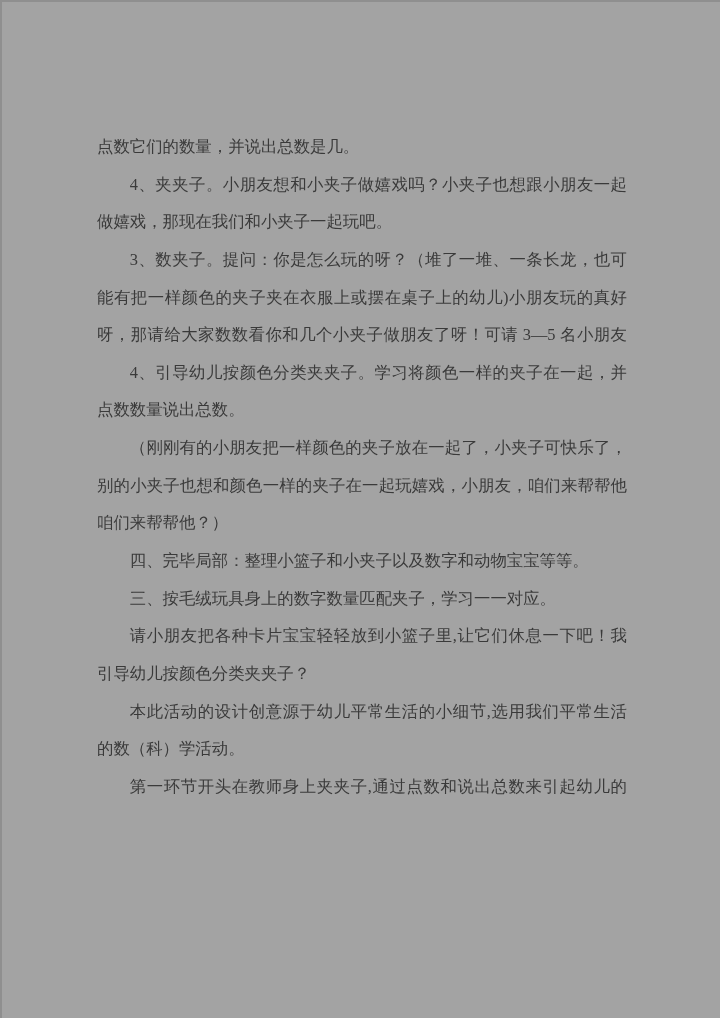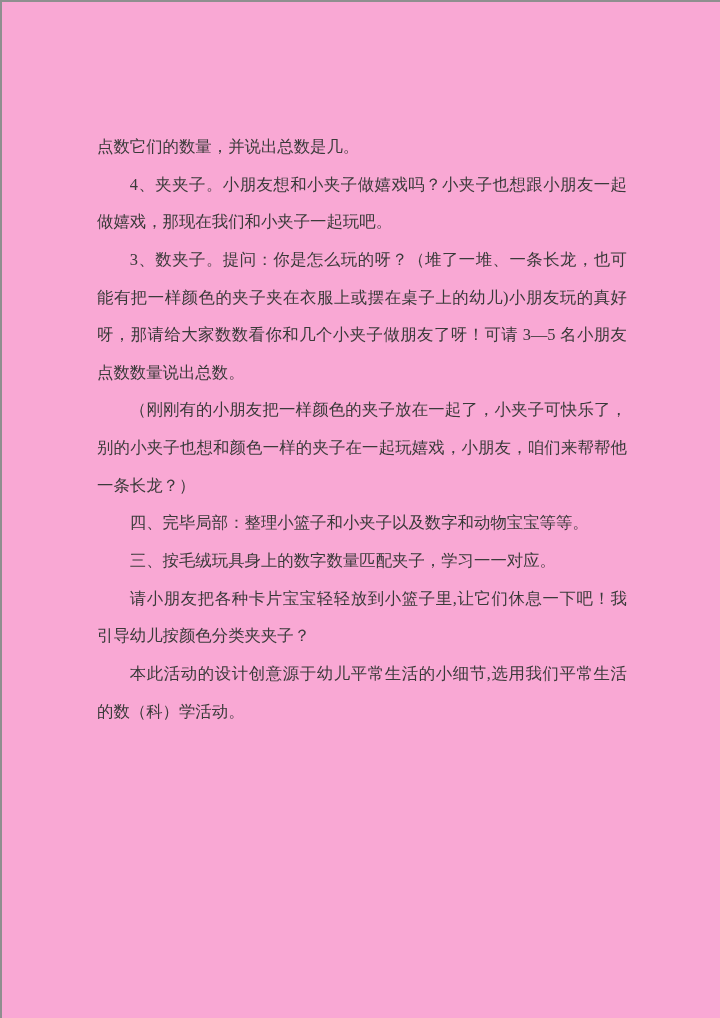--- a/index.html
+++ b/index.html
@@ -4,21 +4,21 @@
 <style>
   html, body {
     margin: 0;
     padding: 0;
     background: #ffffff;
   }
   .page {
     position: relative;
     width: 720px;
     height: 1018px;
-    background: #f9a8d4;
+    background: #a3a3a3;
     border-top: 2px solid #8f8f8f;
     border-left: 2px solid #8f8f8f;
     box-sizing: border-box;
     overflow: hidden;
     font-family: "Liberation Serif", serif;
   }
   .doc-body {
     position: absolute;
     left: 95px;
     top: 126px;
@@ -43,24 +43,26 @@
 <body>
 
 <div class="page" style="border-color: rgb(143, 143, 143);">
   <div class="doc-body" id="doc" style="color: rgb(58, 58, 58);">
       <div class="line">点数它们的数量，并说出总数是几。</div>
       <div class="line indent just">4、夹夹子。小朋友想和小夹子做嬉戏吗？小夹子也想跟小朋友一起</div>
       <div class="line">做嬉戏，那现在我们和小夹子一起玩吧。</div>
       <div class="line indent just">3、数夹子。提问：你是怎么玩的呀？（堆了一堆、一条长龙，也可</div>
       <div class="line just">能有把一样颜色的夹子夹在衣服上或摆在桌子上的幼儿)小朋友玩的真好</div>
       <div class="line just">呀，那请给大家数数看你和几个小夹子做朋友了呀！可请 3—5 名小朋友</div>
+      <div class="line indent just">4、引导幼儿按颜色分类夹夹子。学习将颜色一样的夹子在一起，并</div>
       <div class="line">点数数量说出总数。</div>
       <div class="line indent just">（刚刚有的小朋友把一样颜色的夹子放在一起了，小夹子可快乐了，</div>
       <div class="line just">别的小夹子也想和颜色一样的夹子在一起玩嬉戏，小朋友，咱们来帮帮他</div>
-      <div class="line">一条长龙？）</div>
+      <div class="line">咱们来帮帮他？）</div>
       <div class="line indent">四、完毕局部：整理小篮子和小夹子以及数字和动物宝宝等等。</div>
       <div class="line indent">三、按毛绒玩具身上的数字数量匹配夹子，学习一一对应。</div>
       <div class="line indent just">请小朋友把各种卡片宝宝轻轻放到小篮子里,让它们休息一下吧！我</div>
       <div class="line">引导幼儿按颜色分类夹夹子？</div>
       <div class="line indent just">本此活动的设计创意源于幼儿平常生活的小细节,选用我们平常生活</div>
       <div class="line">的数（科）学活动。</div>
+      <div class="line indent just">第一环节开头在教师身上夹夹子,通过点数和说出总数来引起幼儿的</div>
     </div>
 </div>
 
 </body></html>

